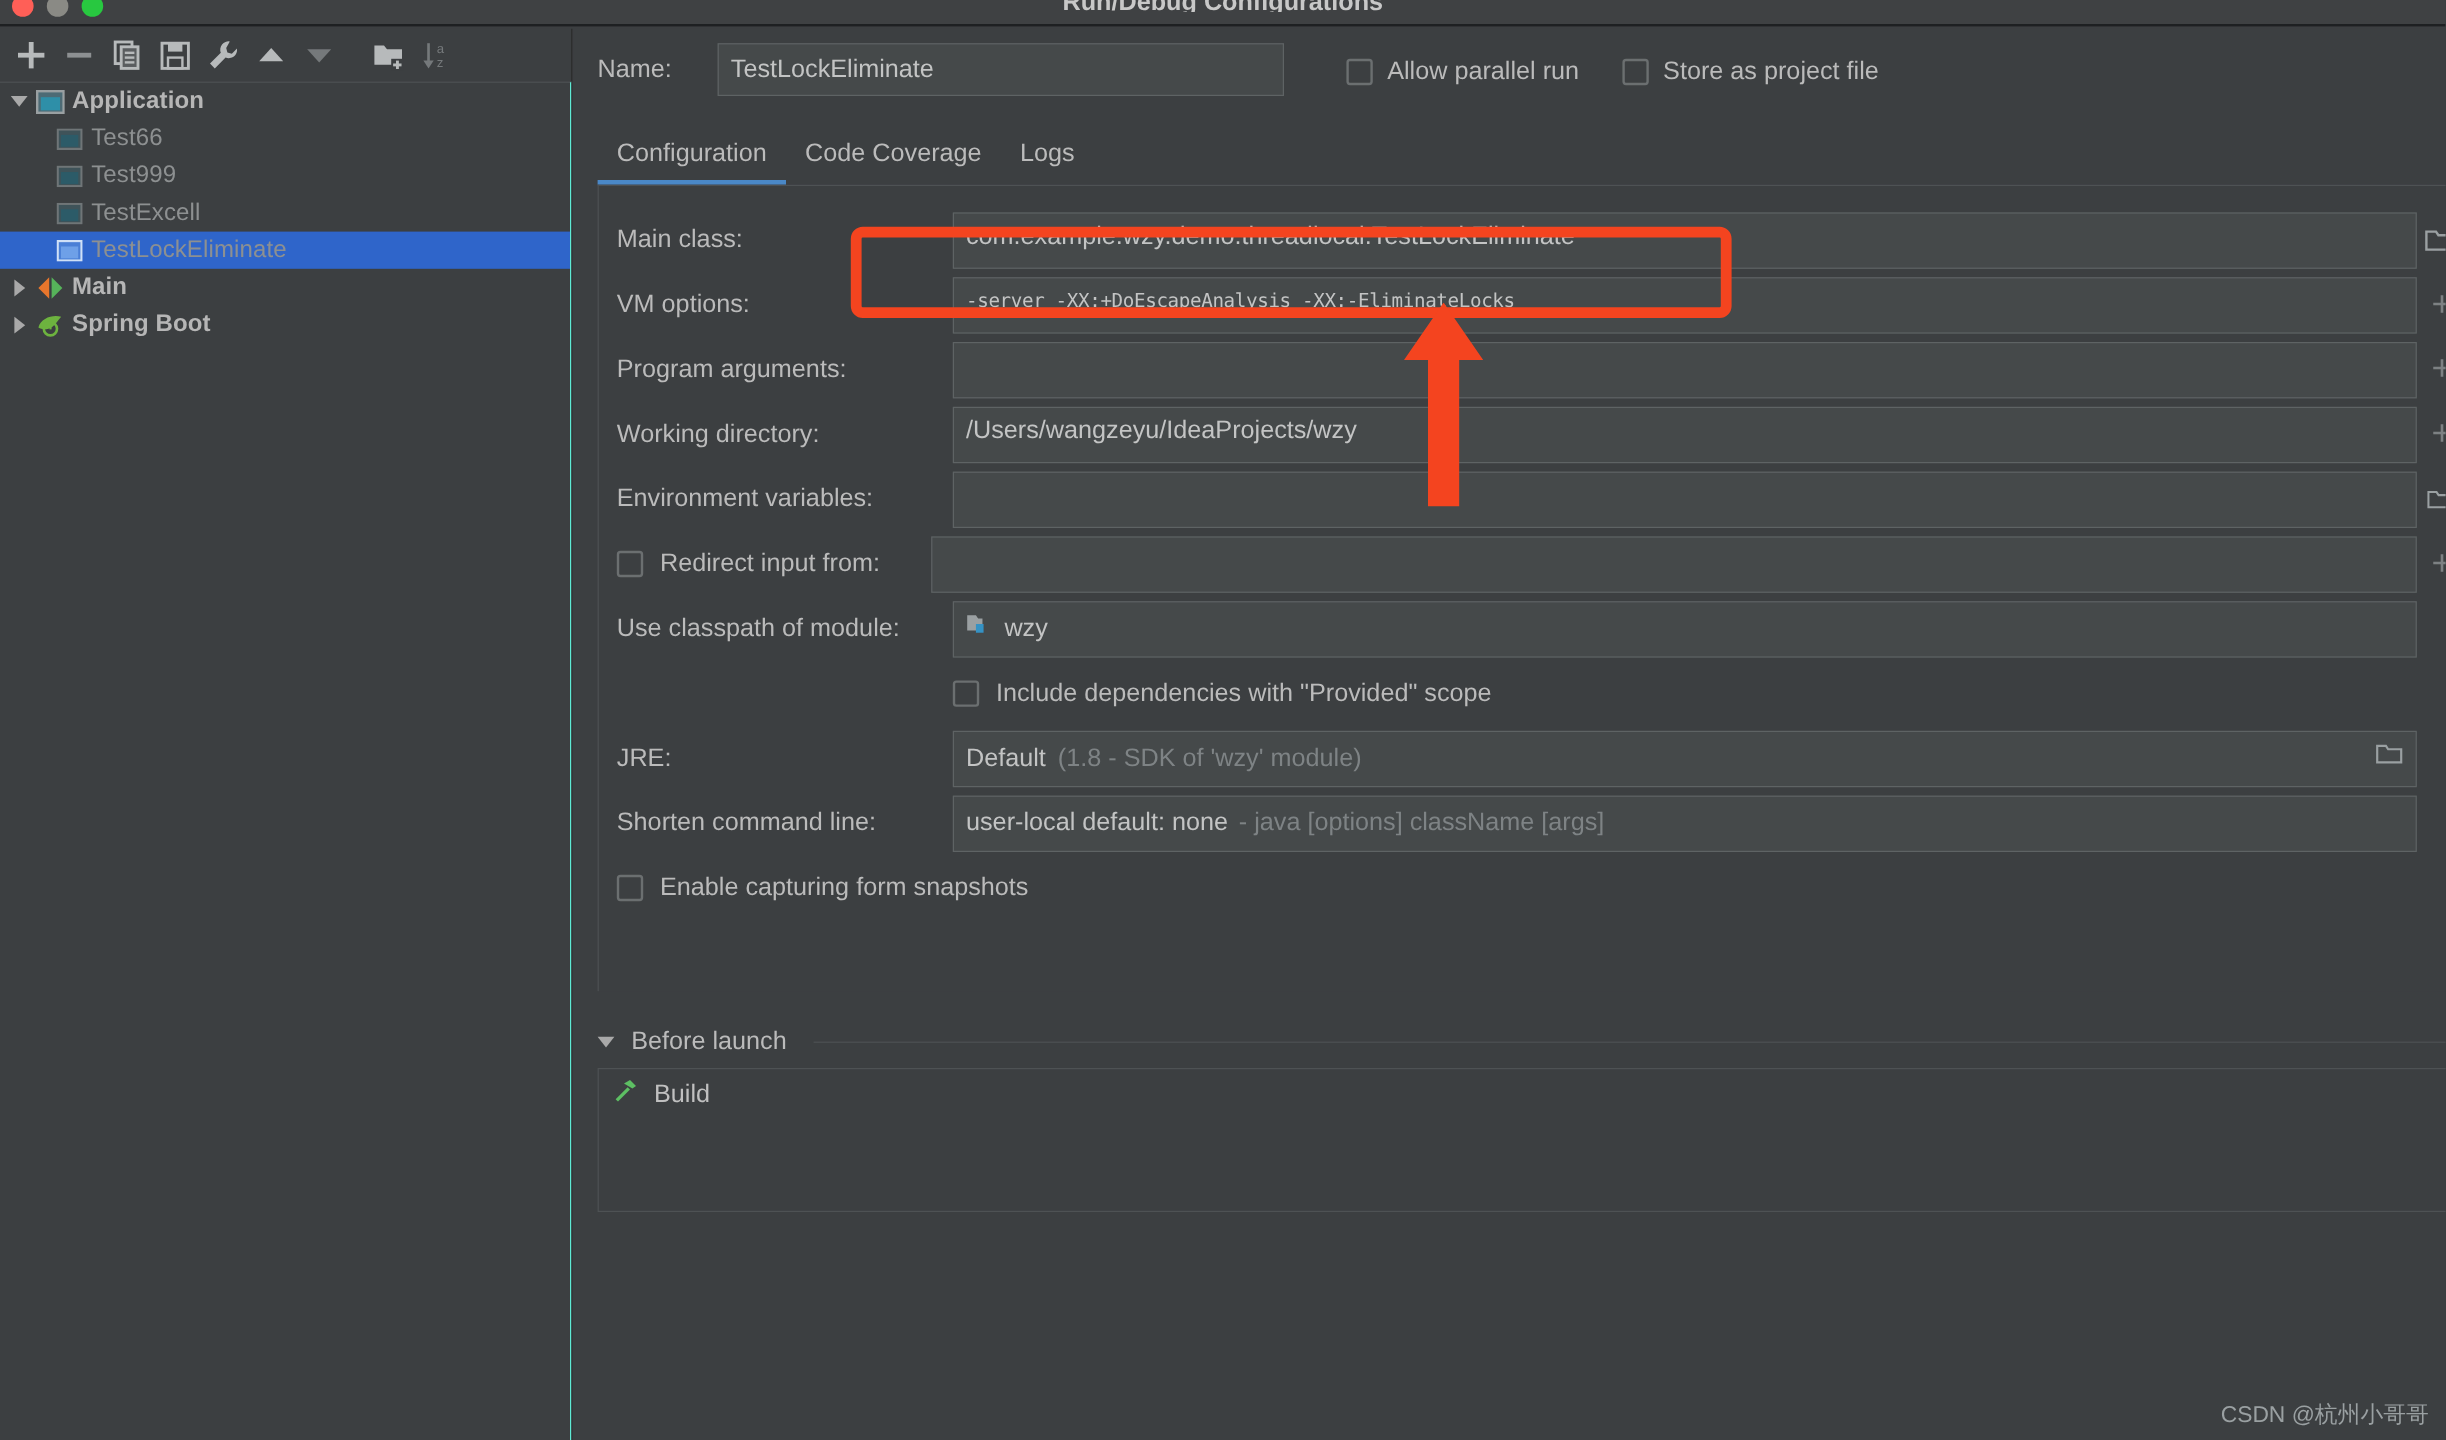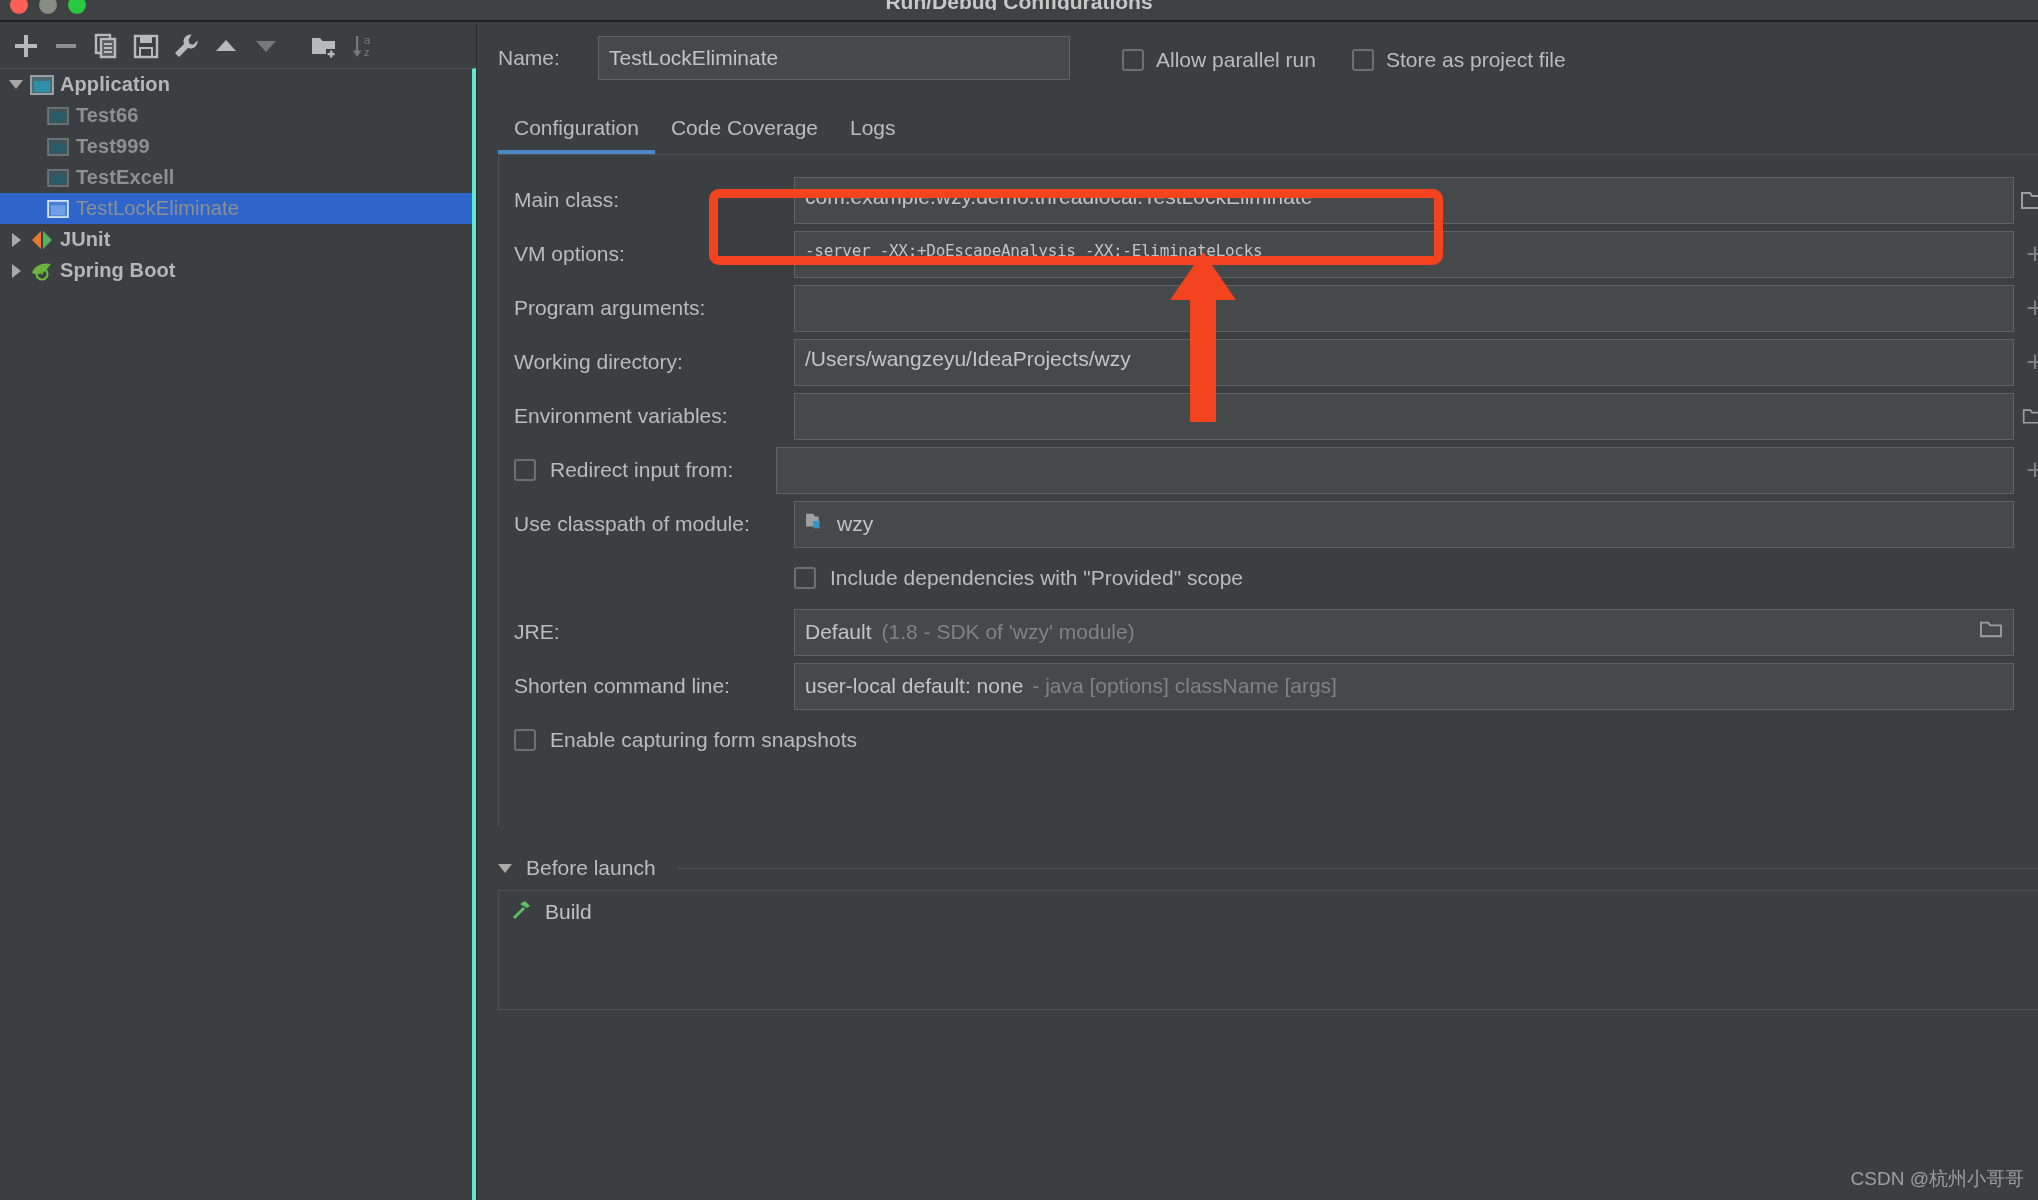--- a/index.html
+++ b/index.html
@@ -82,21 +82,21 @@
     cursor: default;
   }
   .tb-btn svg { display: block; }
   .tree {
     position: absolute;
     left: 0; top: 44px;
     width: 476px;
     bottom: 0;
     background: #3c3f41;
     border-top: 1px solid #4e5254;
-    border-right: 4px solid #5eead4;
+    border-right: 1px solid #5eead4;
     box-sizing: border-box;
     overflow: hidden;
   }
   .tnode {
     display: flex;
     align-items: center;
     height: 31px;
     padding-left: 4px;
     white-space: nowrap;
     font-size: 20px;
@@ -121,21 +121,21 @@
     border-bottom: 7px solid transparent;
     border-left: 9px solid #a9a9a9;
   }
   .ticon {
     width: 28px; height: 22px;
     display: flex; align-items: center; justify-content: center;
     flex: 0 0 28px;
     margin-right: 4px;
   }
   .tlabel { color: #b6b6b6; font-weight: bold; letter-spacing: 0.1px; }
-  .tnode.child .tlabel { font-weight: bold; color: #8d9091; }
+  .tnode.child .tlabel { font-weight: normal; color: #8d9091; }
   .tnode.child.selected .tlabel { font-weight: normal; }
 
   
   .right {
     position: absolute;
     left: 478px; top: 24px;
     right: 0; bottom: 0;
     background: #3c3f41;
   }
   .name-row {
@@ -461,21 +461,21 @@
       <div class="tnode">
         <span class="twist">
             <span class="tri-right"></span>
           </span>
         <span class="ticon">
           <svg width="24" height="22" viewBox="0 0 24 22">
             <polygon points="11,2 11,20 2,11" fill="#e8762c"></polygon>
             <polygon points="13,2 13,20 22,11" fill="#56b35a"></polygon>
           </svg>
         </span>
-        <span class="tlabel">JUnit</span>
+        <span class="tlabel">Main</span>
       </div>
 
       <div class="tnode">
         <span class="twist">
             <span class="tri-right"></span>
           </span>
         <span class="ticon">
           <svg width="26" height="22" viewBox="0 0 26 22">
             <path d="M3 13c2-8 12-11 19-9-3 3-4 6-7 8-4 3-9 3-12 1z" fill="#6db33f"></path>
             <circle cx="13" cy="14" r="5.5" fill="none" stroke="#6db33f" stroke-width="2.2"></circle>

